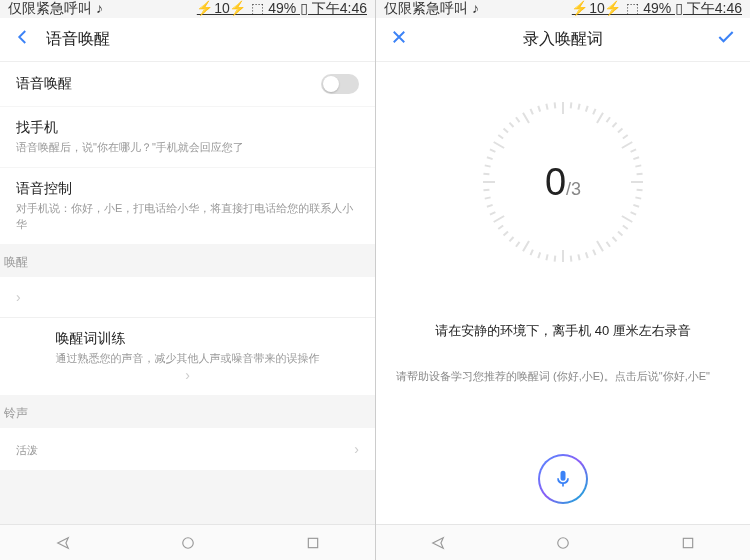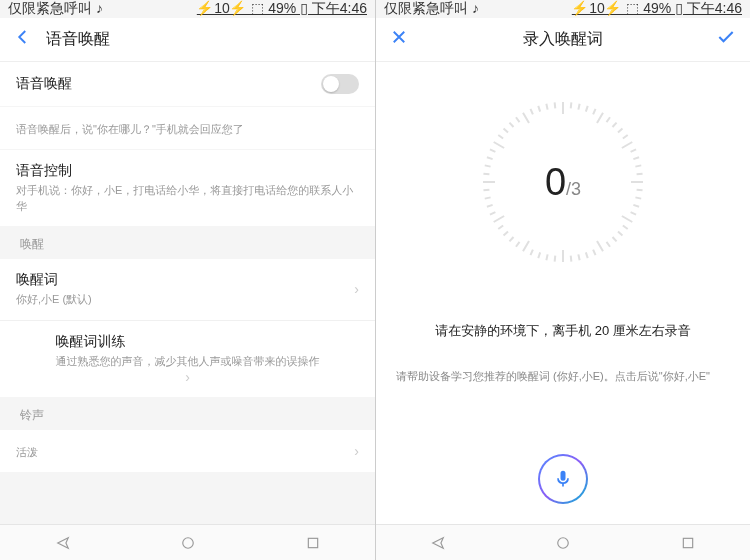--- a/index.html
+++ b/index.html
@@ -23,21 +23,21 @@
 .row { background: #fff; padding: 12px 16px; display: flex; align-items: center; position: relative; }
 .row + .row { border-top: 1px solid #f0f0f0; flex-direction: column; }
 .row .main { flex: 1; }
 .row .label { font-size: 14px; color: #222; }
 .row .sub { font-size: 11px; color: #999; margin-top: 3px; line-height: 1.4; }
 .row .chev { color: #ccc; font-size: 14px; }
 
 .toggle { width: 38px; height: 20px; background: #ddd; border-radius: 10px; position: relative; }
 .toggle::after { content: ""; position: absolute; width: 16px; height: 16px; background: #fff; border-radius: 50%; top: 2px; left: 2px; box-shadow: 0 1px 2px rgba(0,0,0,.2); }
 
-.section { padding: 10px 20px 6px; font-size: 12px; color: #999; background: #f5f5f5; }
+.section { padding: 10px 4px 6px; font-size: 12px; color: #999; background: #f5f5f5; }
 
 .rec-body { flex: 1; background: #fff; display: flex; flex-direction: column; align-items: center; padding: 20px 20px 0; gap: 10px; }
 .dial { width: 180px; height: 180px; border-radius: 50%; position: relative; display: flex; align-items: center; justify-content: center; margin-top: 10px; }
 .dial svg { position: absolute; inset: 0; }
 .dial .count { font-size: 38px; color: #222; font-weight: 300; }
 .dial .total { font-size: 18px; color: #888; }
 .hint1 { margin-top: 40px; font-size: 13px; color: #222; text-align: center; }
 .hint2 { margin-top: 18px; font-size: 11px; color: #888; line-height: 1.5; text-align: left; width: 100%; }
 
 .mic-wrap { margin-top: auto; margin-bottom: 20px; }
@@ -69,36 +69,33 @@
   <div class="scroll">
     <div class="row">
       <div class="main">
           <div class="label">语音唤醒</div>
         </div>
       <div class="toggle"></div>
     </div>
     <div style="height:1px;background:#f5f5f5"></div>
     <div class="row">
       <div class="main">
+        <div class="label">找手机</div>
         <div class="sub">语音唤醒后，说"你在哪儿？"手机就会回应您了</div>
       </div>
     </div>
     <div style="height:1px;background:#f5f5f5"></div>
     <div class="row">
       <div class="main">
         <div class="label">语音控制</div>
         <div class="sub">对手机说：你好，小E，打电话给小华，将直接打电话给您的联系人小华</div>
       </div>
     </div>
     <div class="section">唤醒</div>
     <div class="row">
-      <div class="main">
-        <div class="label">唤醒词</div>
-        <div class="sub">你好,小E (默认)</div>
-      </div>
       <span class="chev">›</span>
     </div>
     <div class="row">
       <div class="main">
         <div class="label">唤醒词训练</div>
         <div class="sub">通过熟悉您的声音，减少其他人声或噪音带来的误操作</div>
       </div>
       <span class="chev">›</span>
     </div>
     <div class="section">铃声</div>
@@ -213,21 +210,21 @@
               <line x1="65.27864045000419" y1="13.915478696387723" x2="67.13274241625388" y2="19.621817794158645"></line>
               <line x1="73.36706473457922" y1="11.748191941295559" x2="74.61453487948577" y2="17.617077545698393"></line>
               <line x1="81.63772293858766" y1="10.438248370538133" x2="82.26489371819359" y2="16.405379742747783"></line>
             </g>
         </g>
       </svg>
       <div>
         <span class="count">0</span><span class="total">/3</span>
       </div>
     </div>
-    <div class="hint1">请在安静的环境下，离手机 20 厘米左右录音</div>
+    <div class="hint1">请在安静的环境下，离手机 40 厘米左右录音</div>
     <div class="hint2">请帮助设备学习您推荐的唤醒词 (你好,小E)。点击后说"你好,小E"</div>
     <div class="mic-wrap">
       <div class="mic">
         <svg viewBox="0 0 24 24" fill="#3b82f6">
             <path d="M12 2a3 3 0 0 0-3 3v6a3 3 0 0 0 6 0V5a3 3 0 0 0-3-3zm5 9a5 5 0 0 1-10 0H5a7 7 0 0 0 6 6.93V21h2v-3.07A7 7 0 0 0 19 11h-2z"></path>
           </svg>
       </div>
     </div>
   </div>
   <div class="navbar">

